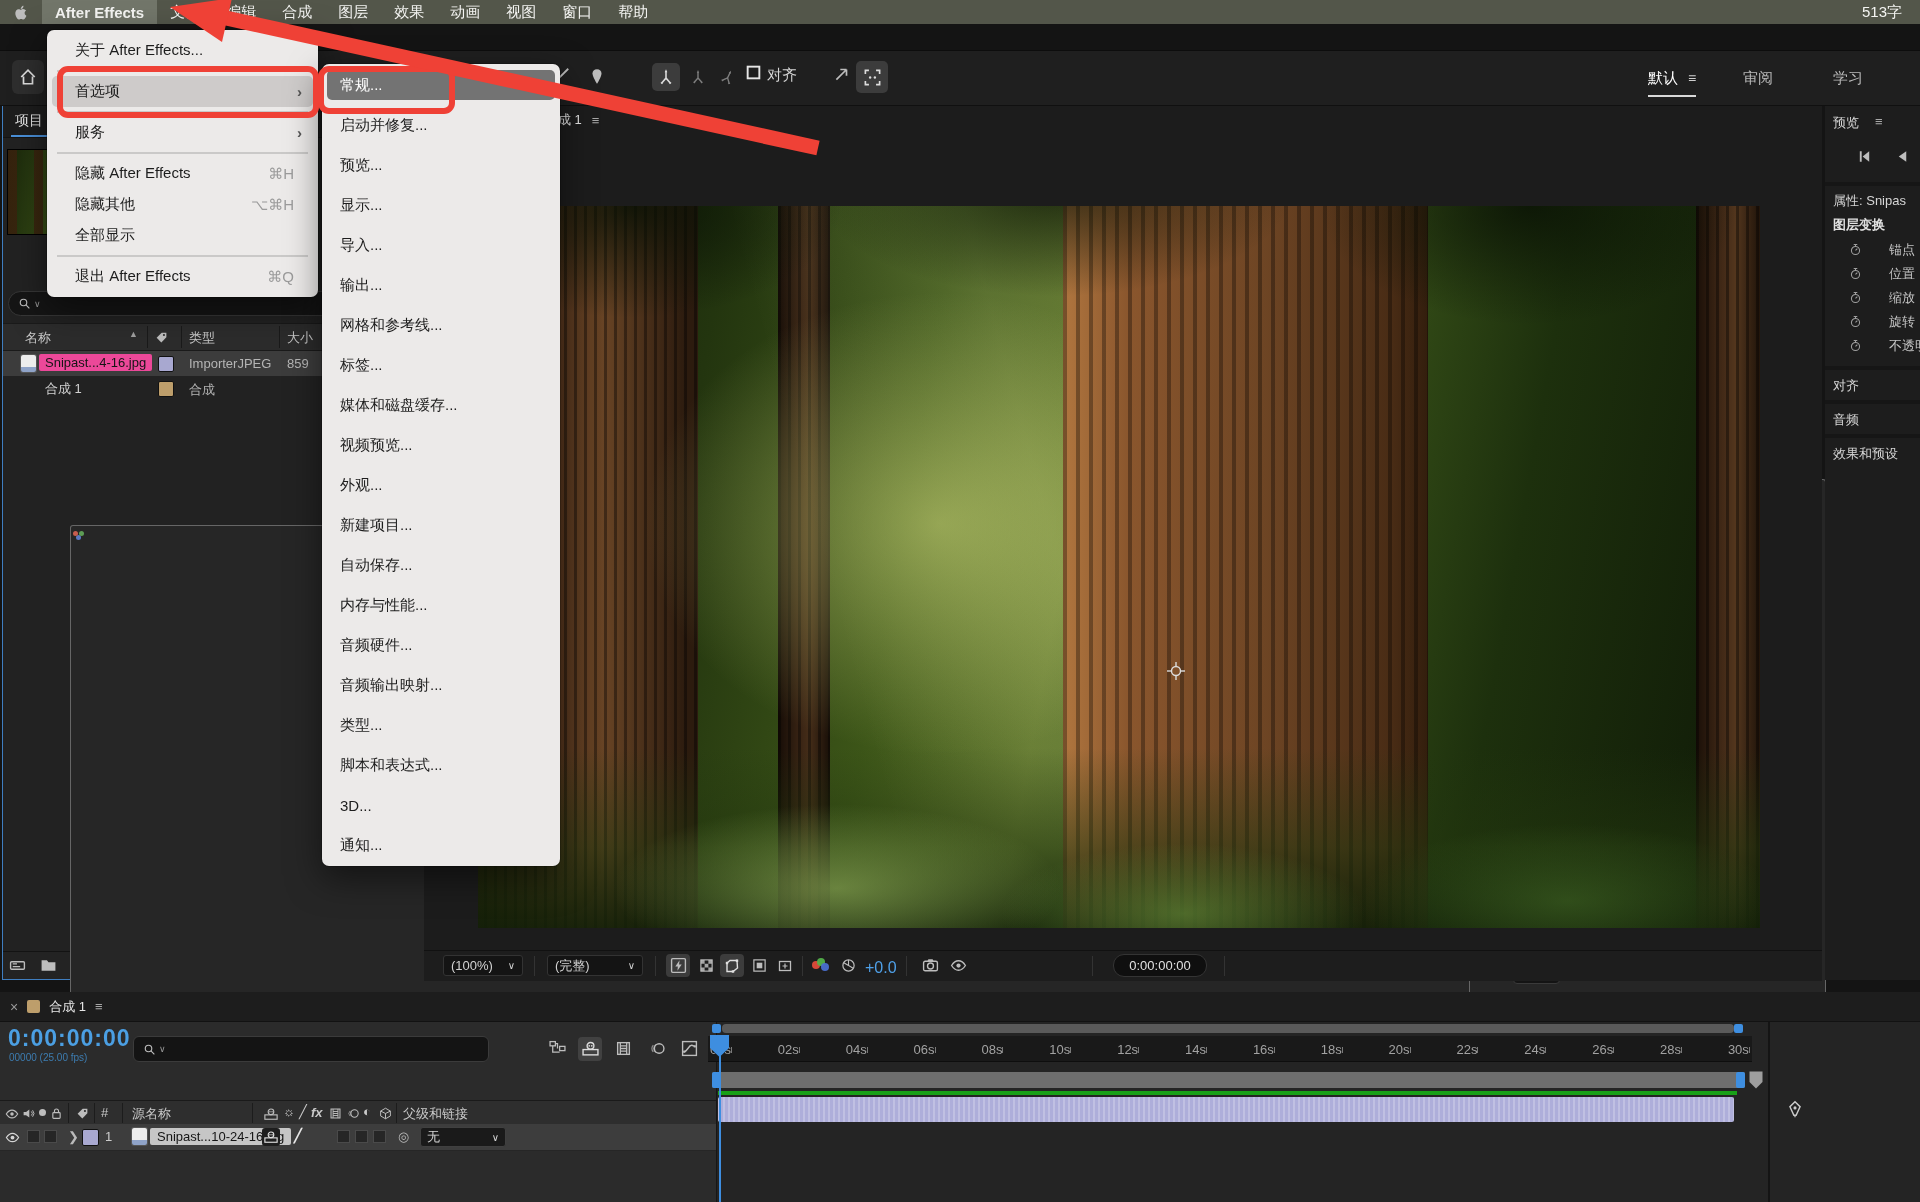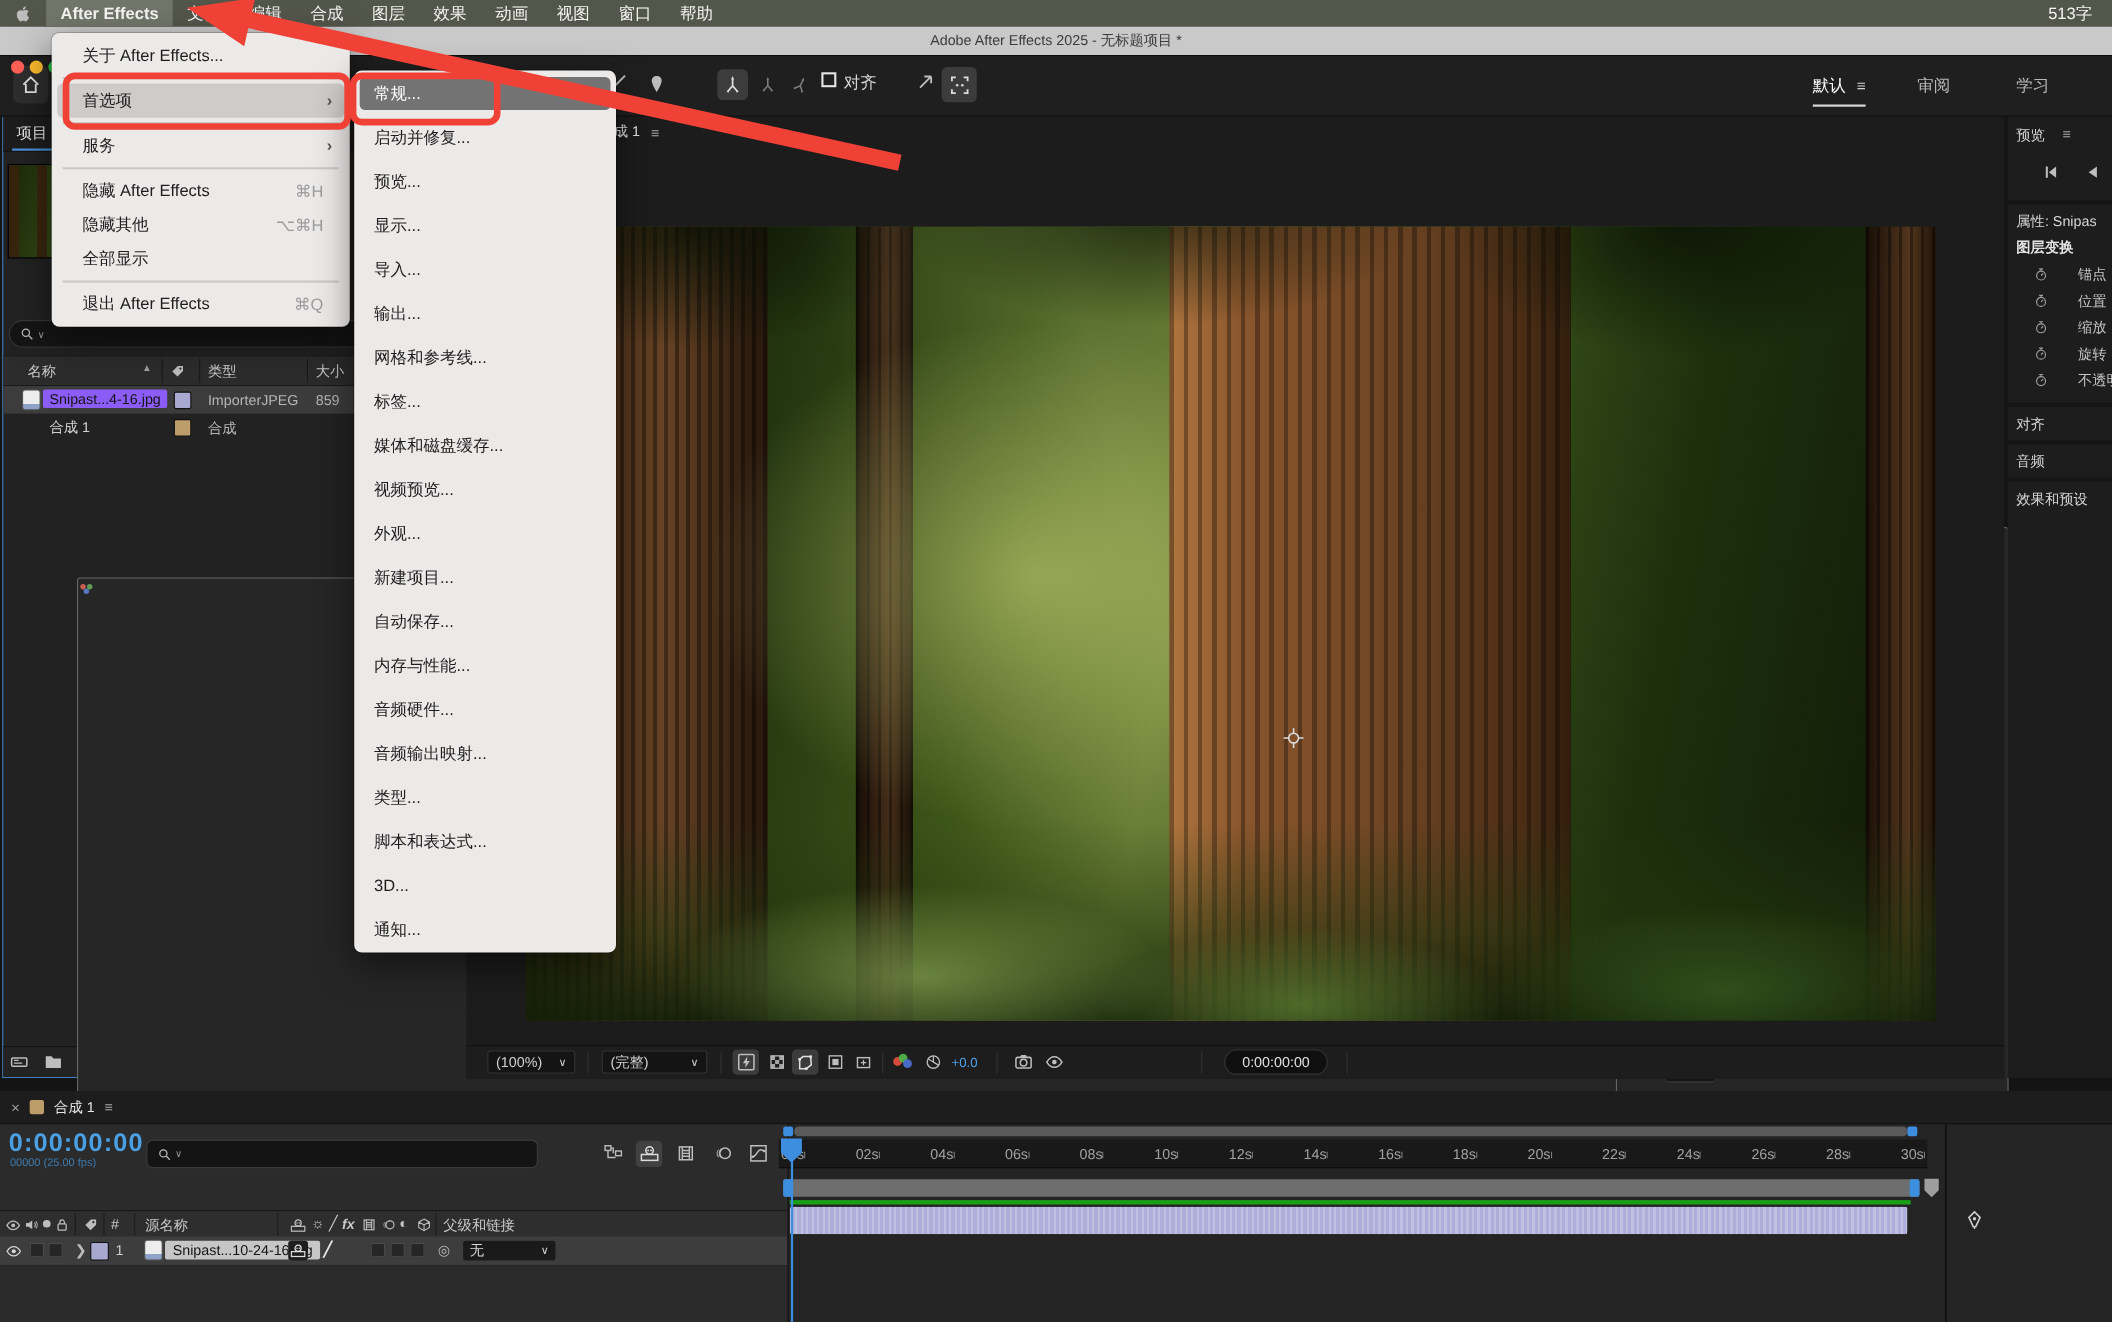--- a/index.html
+++ b/index.html
@@ -53,21 +53,21 @@
   .pdiv{position:absolute;top:2px;bottom:2px;width:1px;background:#1a1a1a;}
   .prow{position:absolute;left:0;width:100%;height:25px;}
   .prow.selected{background:#3c3c3c;}
   .rowicon{position:absolute;left:18px;top:4px;width:15px;height:17px;}
   .rowicon.jpeg{background:linear-gradient(#ededed 0 70%,#8fa3c8 70% 100%);border-radius:2px;
     box-shadow:0 0 0 1px #555;}
   .rowicon.comp{background:#262626;box-shadow:0 0 0 1px #666;border-radius:2px;}
   .rowicon.comp::after{content:"";position:absolute;left:2px;top:5px;width:5px;height:5px;border-radius:50%;
     background:#c75d4f;box-shadow:6px 0 0 #5d9c55,3px 4px 0 #5a78c2;}
   .pname{position:absolute;left:36px;top:3px;padding:1px 6px;border-radius:2px;color:#d2d2d2;}
-  .prow.selected .pname{background:#8b5cf6;color:#151515;text-align:right;}
+  .prow.selected .pname{background:#ec4899;color:#151515;text-align:right;}
   .pswatch{position:absolute;left:155px;top:5px;width:14px;height:14px;border-radius:2px;border:1px solid #111;}
   .ptype{position:absolute;left:186px;top:5px;color:#b5b5b5;}
   .psize{position:absolute;left:284px;top:5px;color:#b5b5b5;}
   .pfoot{left:0;top:846px;width:100%;height:28px;border-top:1px solid #131313;background:#232323;
     display:flex;align-items:center;gap:14px;padding-left:6px;box-sizing:border-box;}
   .bpc{background:#141414;border:1px solid #3a3a3a;border-radius:4px;padding:2px 12px;color:#d0d0d0;}
   .pill{width:48px;height:12px;border-radius:6px;background:#5a5a5a;}
 
   
   .comp{left:424px;top:104px;width:1398px;height:876px;background:#1c1c1c;}
@@ -95,21 +95,21 @@
     background:radial-gradient(320px 120px at 28% 78%, rgba(193,228,122,.45), rgba(0,0,0,0) 70%),
                radial-gradient(260px 100px at 55% 92%, rgba(120,170,70,.5), rgba(0,0,0,0) 70%),
                radial-gradient(300px 110px at 85% 85%, rgba(70,110,40,.55), rgba(0,0,0,0) 70%),
                linear-gradient(180deg, rgba(0,0,0,0), rgba(34,54,14,.55) 55%, rgba(18,32,8,.9) 100%);}
   .cbar{left:0;top:846px;width:100%;height:30px;background:#1d1d1d;border-top:1px solid #111;}
   .dd{position:absolute;top:4px;height:21px;background:#141414;border:1px solid #333;border-radius:3px;
     display:flex;align-items:center;justify-content:space-between;padding:0 7px;color:#d2d2d2;box-sizing:border-box;}
   .cbtn{position:absolute;top:3px;width:24px;height:23px;display:flex;align-items:center;justify-content:center;border-radius:4px;}
   .cbtn.on{background:#3c3c3c;}
   .vsep{position:absolute;top:5px;width:1px;height:20px;background:#333;}
-  .expo{position:absolute;top:8px;color:#4fa0e8;font-size:12px;}
+  .expo{position:absolute;top:8px;color:#4fa0e8;font-size:16px;}
   .tcbox{position:absolute;left:689px;top:3px;width:94px;height:23px;background:#0f0f0f;border:1px solid #343434;
     border-radius:11px;display:flex;align-items:center;justify-content:center;color:#e0e0e0;box-sizing:border-box;}
   .rgbdots{position:absolute;top:7px;width:18px;height:14px;}
   .rgbdots i{position:absolute;width:8px;height:8px;border-radius:50%;opacity:.95;}
 
   
   .rpanel{left:1825px;top:104px;width:95px;height:876px;background:#161616;overflow:hidden;}
   .rsec{position:absolute;left:0;width:100%;background:#1d1d1d;}
   .rsec .hd{position:absolute;left:8px;color:#d6d6d6;font-size:13px;white-space:nowrap;}
   .trow{position:absolute;left:0;width:200px;height:22px;color:#c4c4c4;white-space:nowrap;}
@@ -354,26 +354,20 @@
         <span class="mi">视图</span>
 
         <span class="mi">窗口</span>
 
         <span class="mi">帮助</span>
 
     </div>
     <span class="mb-right">513字</span>
   </div>
 
-  <div class="abs titlebar">
-    <span class="abs tl" style="left:10px;background:#ff5f57"></span>
-    <span class="abs tl" style="left:27px;background:#febc2e"></span>
-    <span class="abs tl" style="left:44px;background:#28c840"></span>
-    <div class="abs title-text">Adobe After Effects 2025 - 无标题项目 *</div>
-  </div>
 
   <div class="abs toolbar">
     <div class="abs homebtn">
         <svg class="ic" width="18" height="18" style="color:#e0e0e0">
           <use href="#i-home"></use>
         </svg>
       </div>
     <div class="abs toolbox" style="left:545px;top:11px;width:30px;height:30px">
         <svg class="ic" width="22" height="22">
           <use href="#i-brush"></use>

